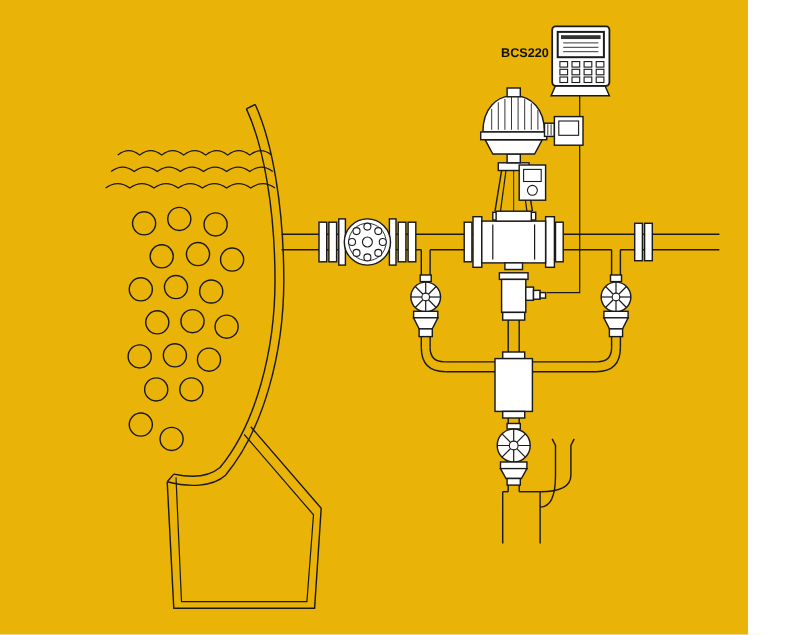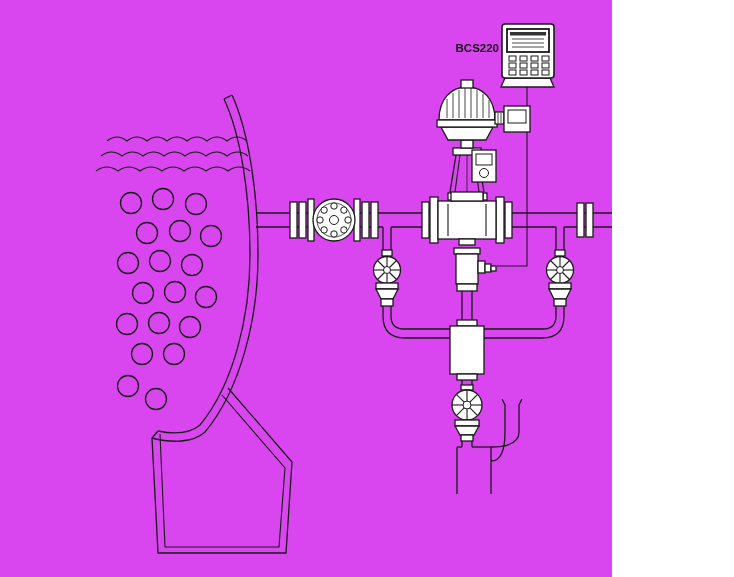--- a/index.html
+++ b/index.html
@@ -1,16 +1,16 @@
 <!DOCTYPE html>
 <html><head>
 <meta charset="utf-8">
 <style>
   html,body{margin:0;padding:0;background:#ffffff;}
-  .stage{position:relative;width:612px;height:577px;background:#d946ef;overflow:hidden;}
+  .stage{position:relative;width:680px;height:577px;background:#eab308;overflow:hidden;}
   svg{display:block;}
   .ln{stroke:#1a1a1a;stroke-width:1.3;fill:none;stroke-linecap:butt;}
   .ln2{stroke:#1a1a1a;stroke-width:1.1;fill:none;}
   .thin{stroke:#1a1a1a;stroke-width:.8;fill:none;}
   .fw{fill:#ffffff;stroke:#1a1a1a;stroke-width:1.3;}
   .fw2{fill:#ffffff;stroke:#1a1a1a;stroke-width:1;}
   .lbl{font-family:"Liberation Sans",sans-serif;font-size:11.5px;font-weight:700;fill:#111;}
 </style>
 </head>
 <body>

